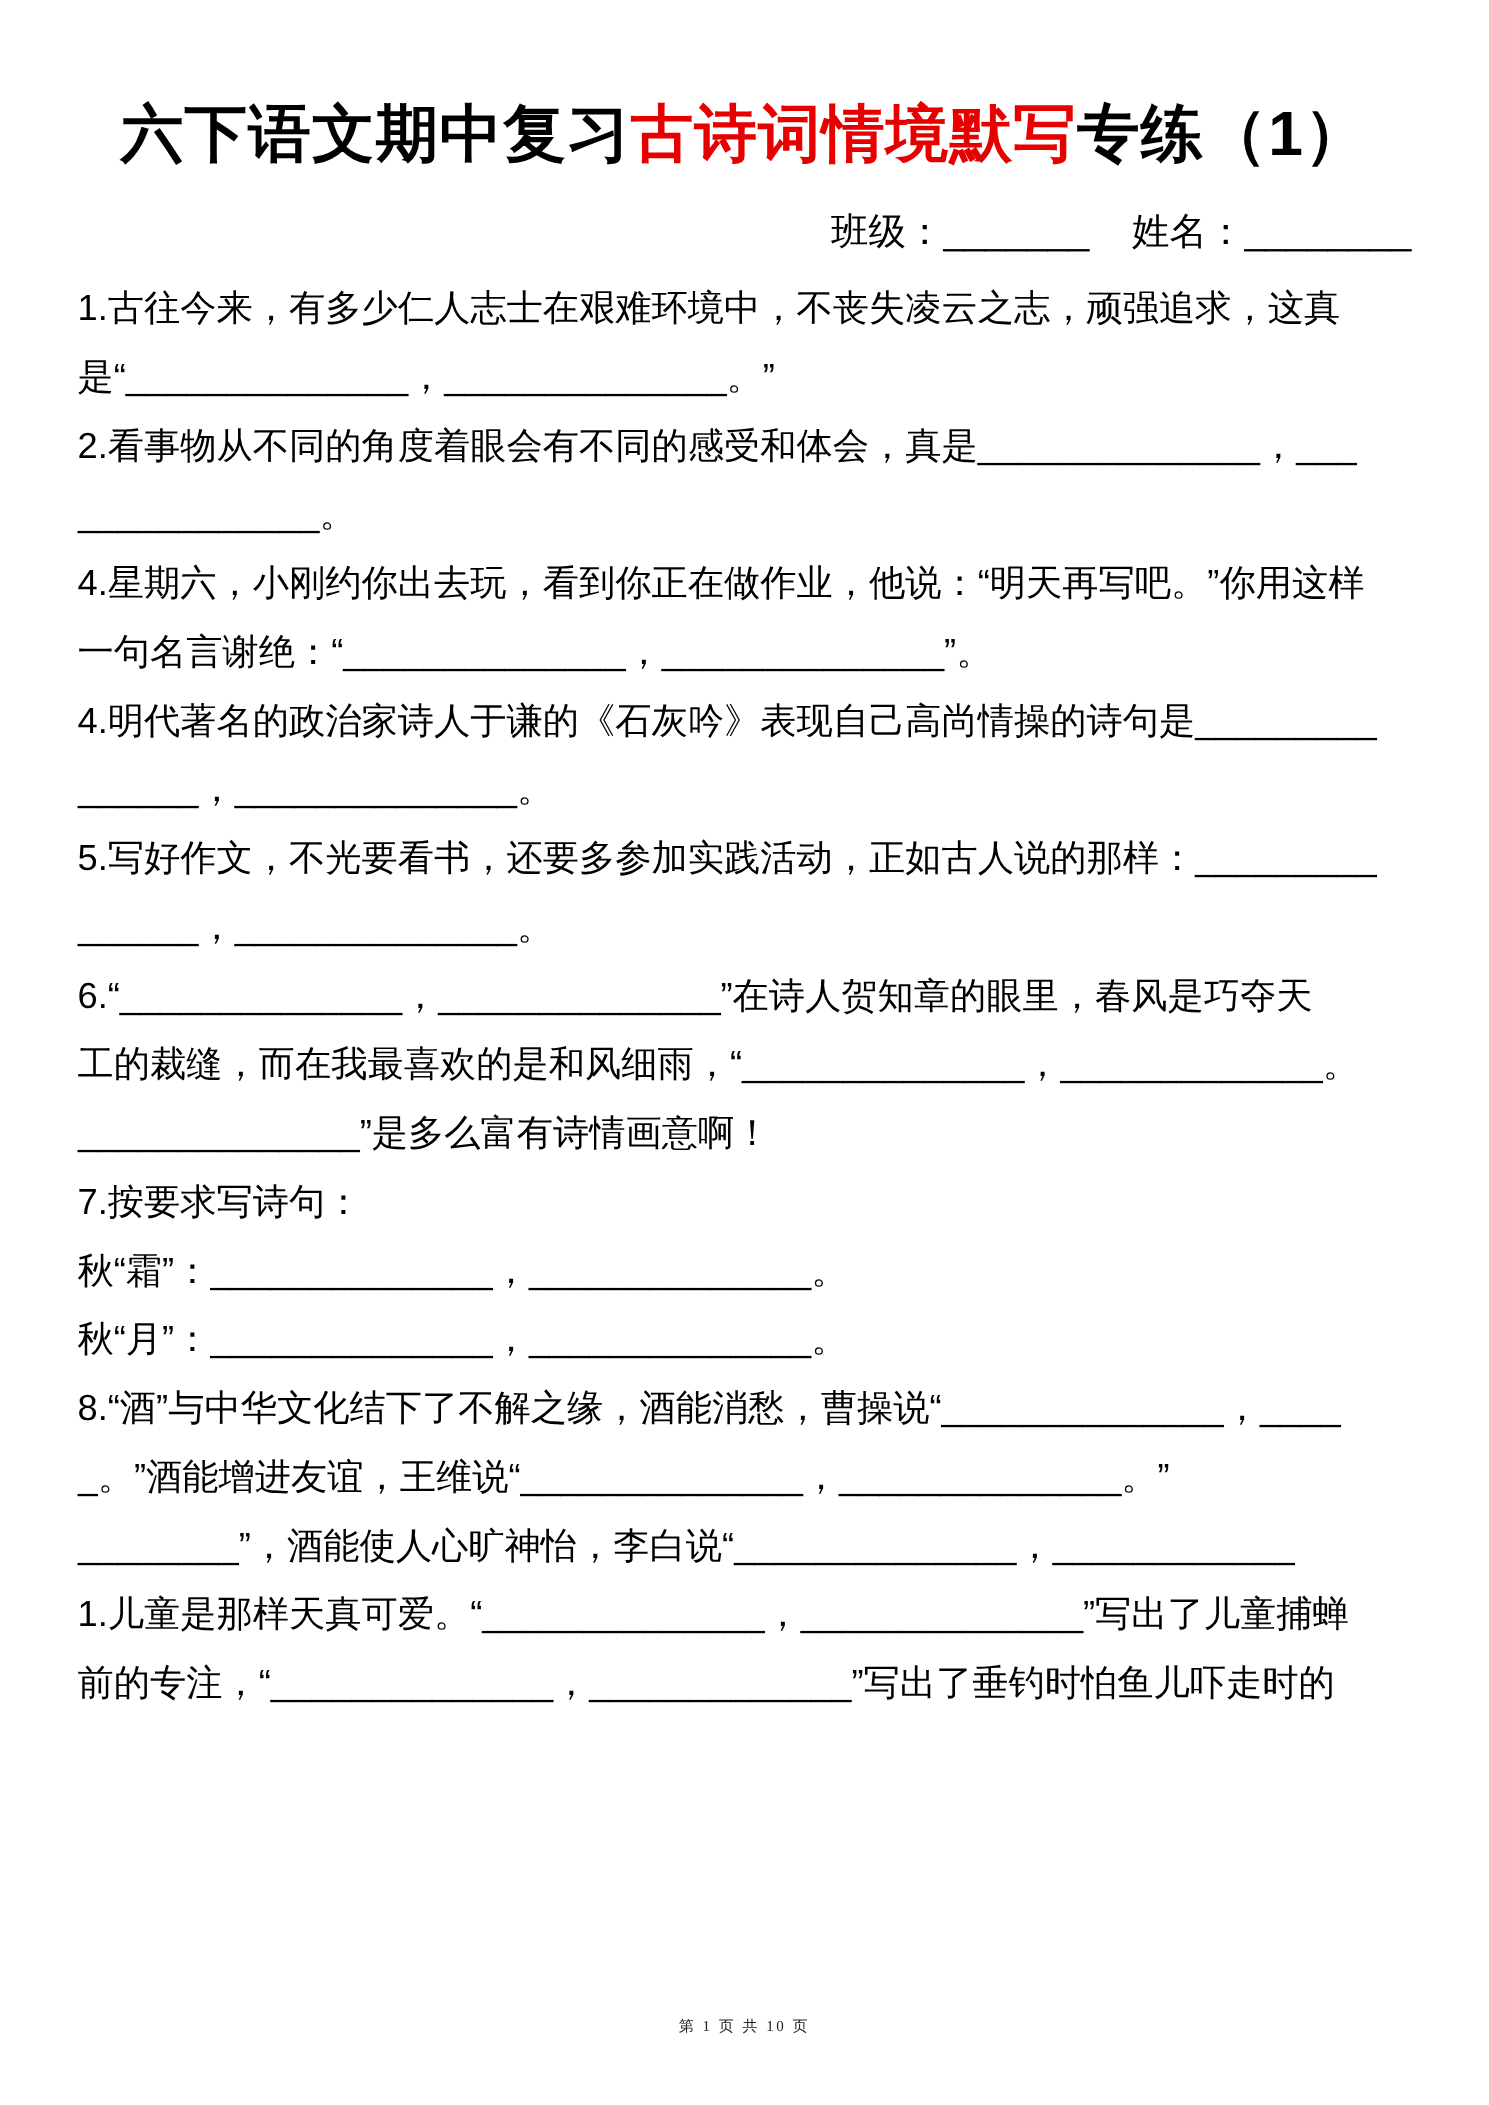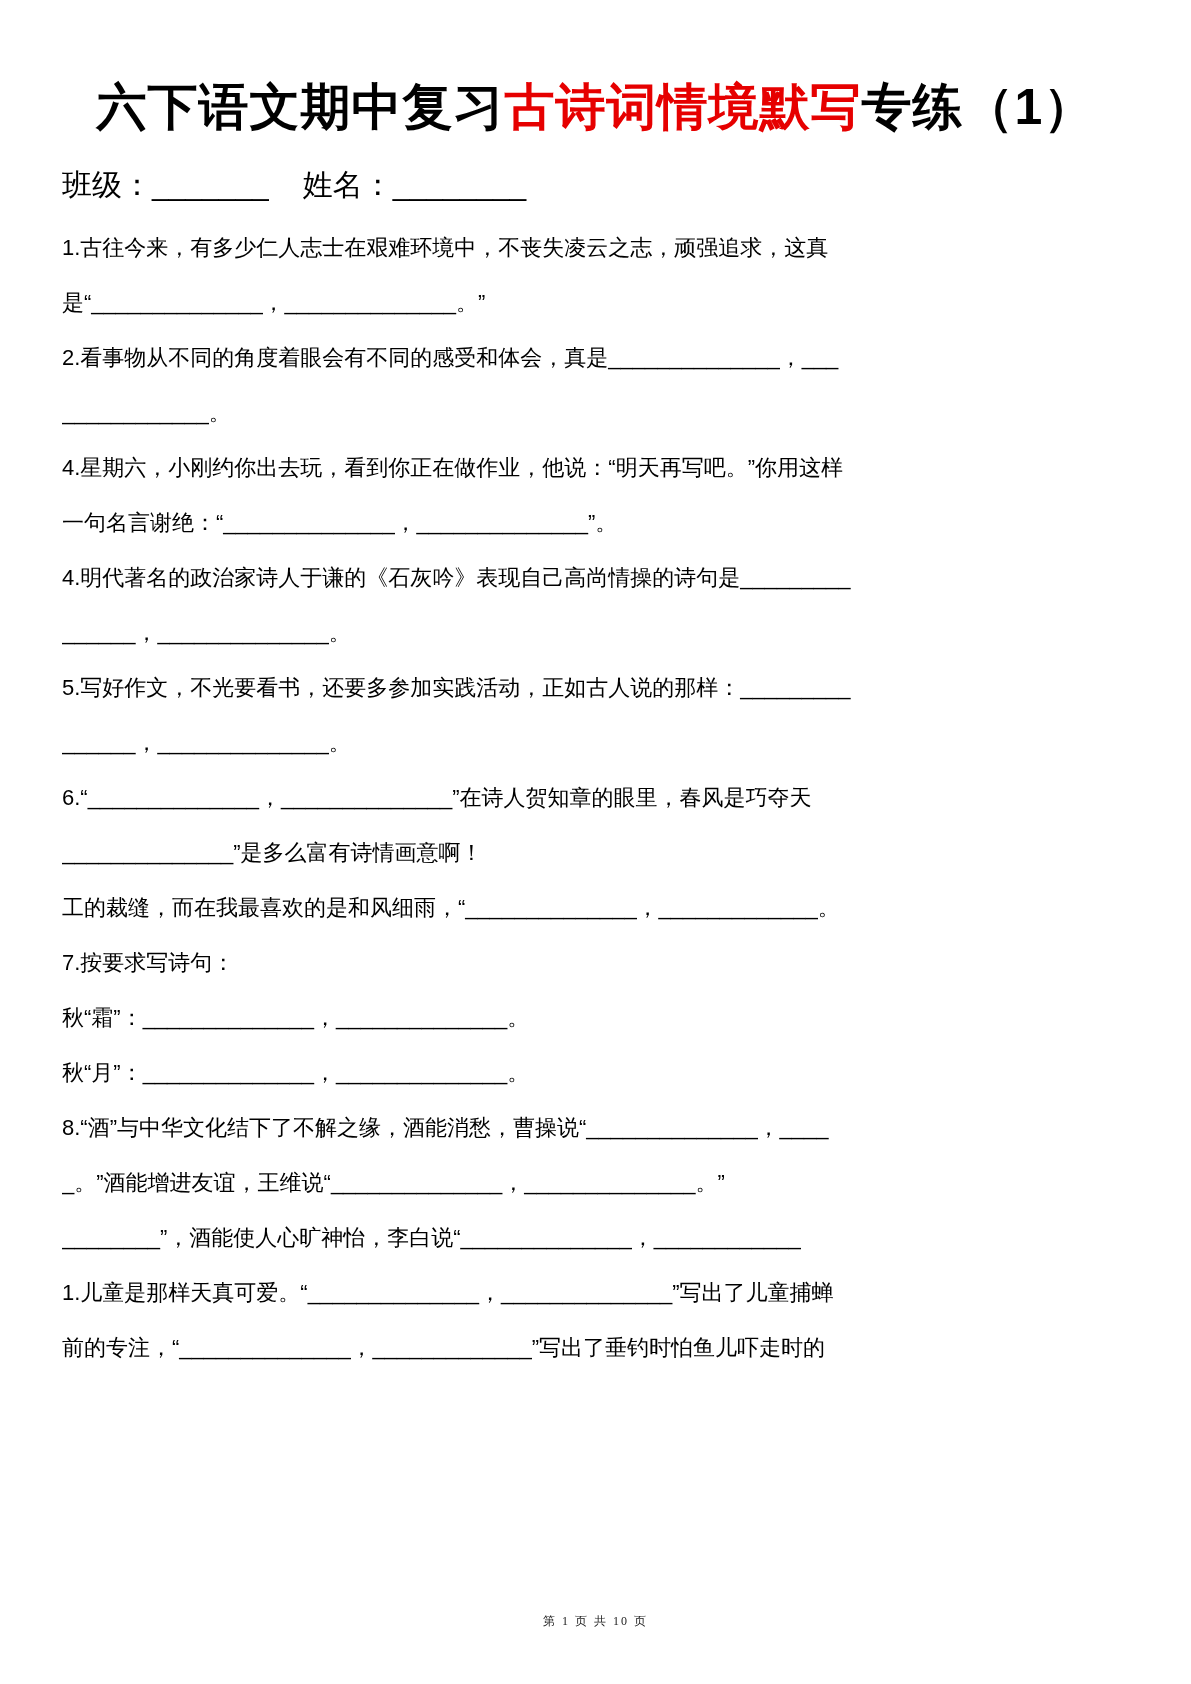--- a/index.html
+++ b/index.html
@@ -19,30 +19,30 @@
     text-align: center;
     font-size: 50px;
     font-weight: 700;
     margin: 74px 0 0 0;
     white-space: nowrap;
     letter-spacing: 1px;
     color: #000000;
   }
   .title .red { color: #e60000; }
   .meta-line {
-    text-align: left;
+    text-align: right;
     font-size: 30px;
     margin: 24px 0 0 0;
     color: #000000;
     white-space: nowrap;
   }
   .meta-gap { display: inline-block; width: 34px; }
   .body-lines { margin-top: 14px; }
   .line {
-    font-size: 22px;
+    font-size: 29px;
     height: 55px;
     line-height: 55px;
     margin: 0;
     white-space: nowrap;
     overflow: hidden;
     color: #000000;
   }
   .footer {
     position: absolute;
     left: 0;
@@ -74,22 +74,22 @@
       <p class="line">是“______________，______________。”</p>
       <p class="line">2.看事物从不同的角度着眼会有不同的感受和体会，真是______________，___</p>
       <p class="line">____________。</p>
       <p class="line">4.星期六，小刚约你出去玩，看到你正在做作业，他说：“明天再写吧。”你用这样</p>
       <p class="line">一句名言谢绝：“______________，______________”。</p>
       <p class="line">4.明代著名的政治家诗人于谦的《石灰吟》表现自己高尚情操的诗句是_________</p>
       <p class="line">______，______________。</p>
       <p class="line">5.写好作文，不光要看书，还要多参加实践活动，正如古人说的那样：_________</p>
       <p class="line">______，______________。</p>
       <p class="line">6.“______________，______________”在诗人贺知章的眼里，春风是巧夺天</p>
+      <p class="line">工的裁缝，而在我最喜欢的是和风细雨，“______________，_____________。</p>
       <p class="line">______________”是多么富有诗情画意啊！</p>
-      <p class="line">工的裁缝，而在我最喜欢的是和风细雨，“______________，_____________。</p>
       <p class="line">7.按要求写诗句：</p>
       <p class="line">秋“霜”：______________，______________。</p>
       <p class="line">秋“月”：______________，______________。</p>
       <p class="line">8.“酒”与中华文化结下了不解之缘，酒能消愁，曹操说“______________，____</p>
       <p class="line">_。”酒能增进友谊，王维说“______________，______________。”</p>
       <p class="line">________”，酒能使人心旷神怡，李白说“______________，____________</p>
       <p class="line">1.儿童是那样天真可爱。“______________，______________”写出了儿童捕蝉</p>
       <p class="line">前的专注，“______________，_____________”写出了垂钓时怕鱼儿吓走时的</p>
     </div>
   </div>

